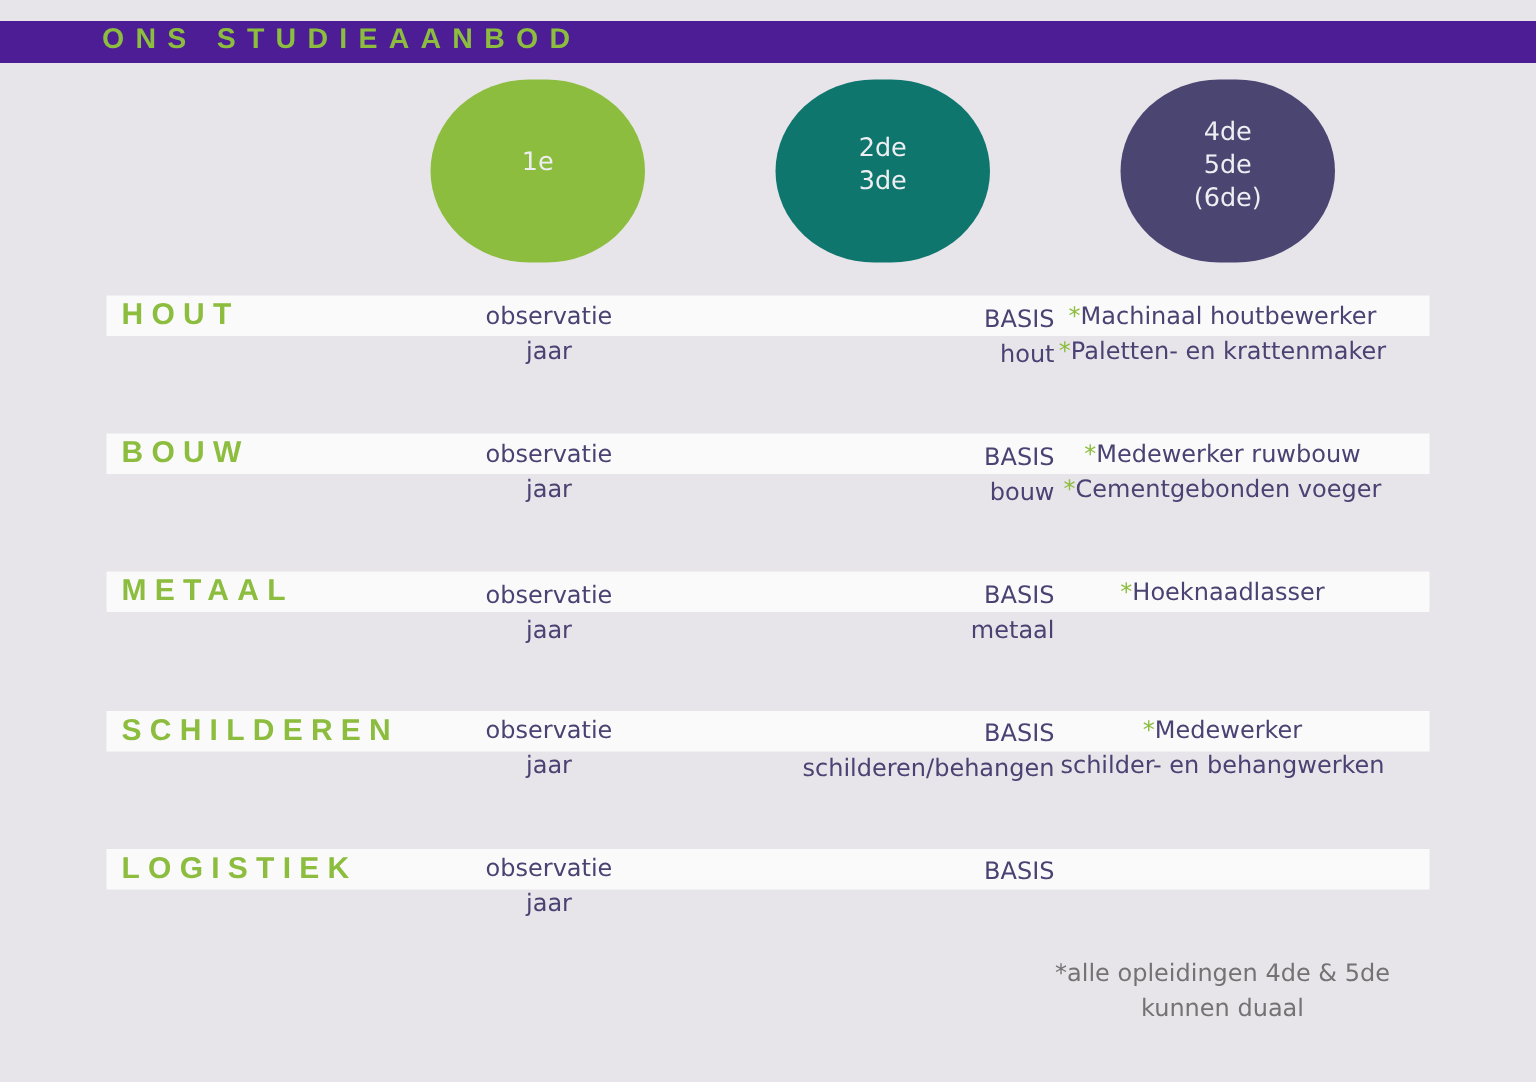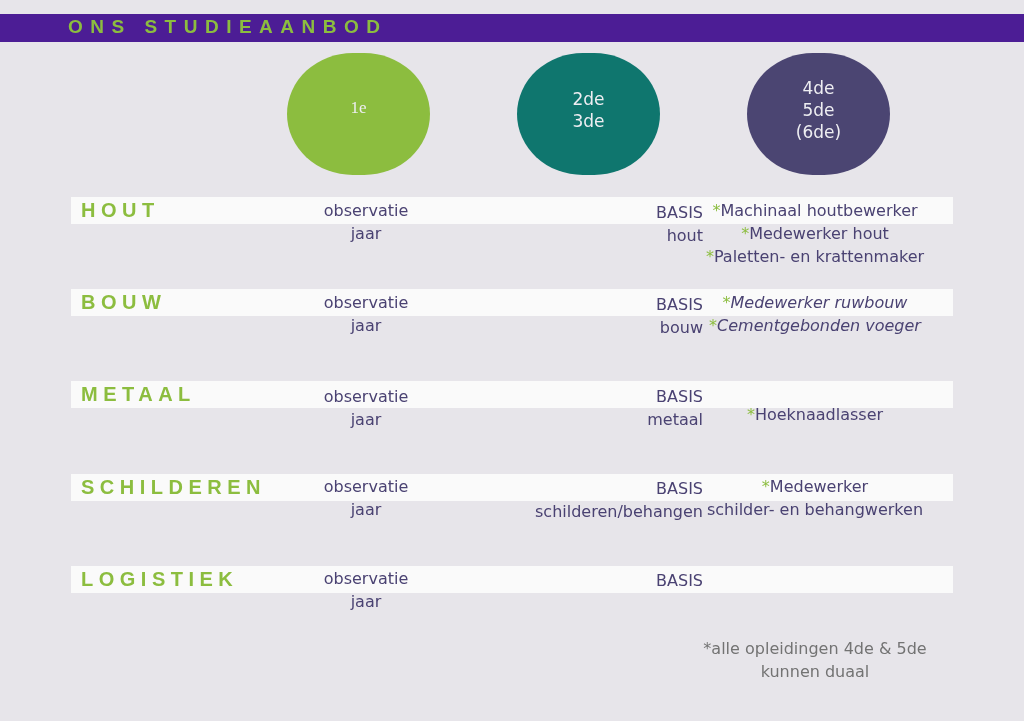--- a/index.html
+++ b/index.html
@@ -24,21 +24,21 @@
           font-size:16px; line-height:23px; font-family:"DejaVu Sans", sans-serif; }
 </style>
 </head>
 <body>
 
 <div class="header">
   <div class="title">ONS STUDIEAANBOD</div>
 </div>
 
 <div class="blob" style="left:287px;top:53px;width:143px;height:122px;background:#8cbd3f;">
-  <span style="margin-top:-12px;font-family:Liberation Serif, serif;">1e</span>
+  <span style="margin-top:-12px;">1e</span>
 </div>
 <div class="blob" style="left:517px;top:53px;width:143px;height:122px;background:#0f766e;">
   <span style="margin-top:-8px;">2de
 3de</span>
 </div>
 <div class="blob" style="left:747px;top:53px;width:143px;height:122px;background:#4b4572;">
   <span style="margin-top:-8px;">4de
 5de
 (6de)</span>
 </div>
@@ -48,50 +48,49 @@
 <div class="cell c1" style="top:199px;">
   <div>observatie</div>
   <div>jaar</div>
 </div>
 <div class="cell c2" style="top:201px;">
   <div>BASIS</div>
   <div>hout</div>
 </div>
 <div class="cell c3" style="top:199px;">
   <div><span class="star">*</span><span>Machinaal houtbewerker</span></div>
-  <div><span class="star">*</span><span>Medewerker hout</span></div>
   <div><span class="star">*</span><span>Paletten- en krattenmaker</span></div>
 </div>
 
 <div class="band" style="top:289px;"></div>
 <div class="cat" style="top:291px;">BOUW</div>
 <div class="cell c1" style="top:291px;">
   <div>observatie</div>
   <div>jaar</div>
 </div>
 <div class="cell c2" style="top:293px;">
   <div>BASIS</div>
   <div>bouw</div>
 </div>
-<div class="cell c3" style="top:291px;font-style:italic;">
+<div class="cell c3" style="top:291px;">
   <div><span class="star">*</span><span>Medewerker ruwbouw</span></div>
   <div><span class="star">*</span><span>Cementgebonden voeger</span></div>
 </div>
 
 <div class="band" style="top:381px;"></div>
 <div class="cat" style="top:383px;">METAAL</div>
 <div class="cell c1" style="top:385px;">
   <div>observatie</div>
   <div>jaar</div>
 </div>
 <div class="cell c2" style="top:385px;">
   <div>BASIS</div>
   <div>metaal</div>
 </div>
-<div class="cell c3" style="top:383px;margin-top:20px;">
+<div class="cell c3" style="top:383px;">
   <div><span class="star">*</span><span>Hoeknaadlasser</span></div>
 </div>
 
 <div class="band" style="top:474px;"></div>
 <div class="cat" style="top:476px;">SCHILDEREN</div>
 <div class="cell c1" style="top:475px;">
   <div>observatie</div>
   <div>jaar</div>
 </div>
 <div class="cell c2" style="top:477px;">

